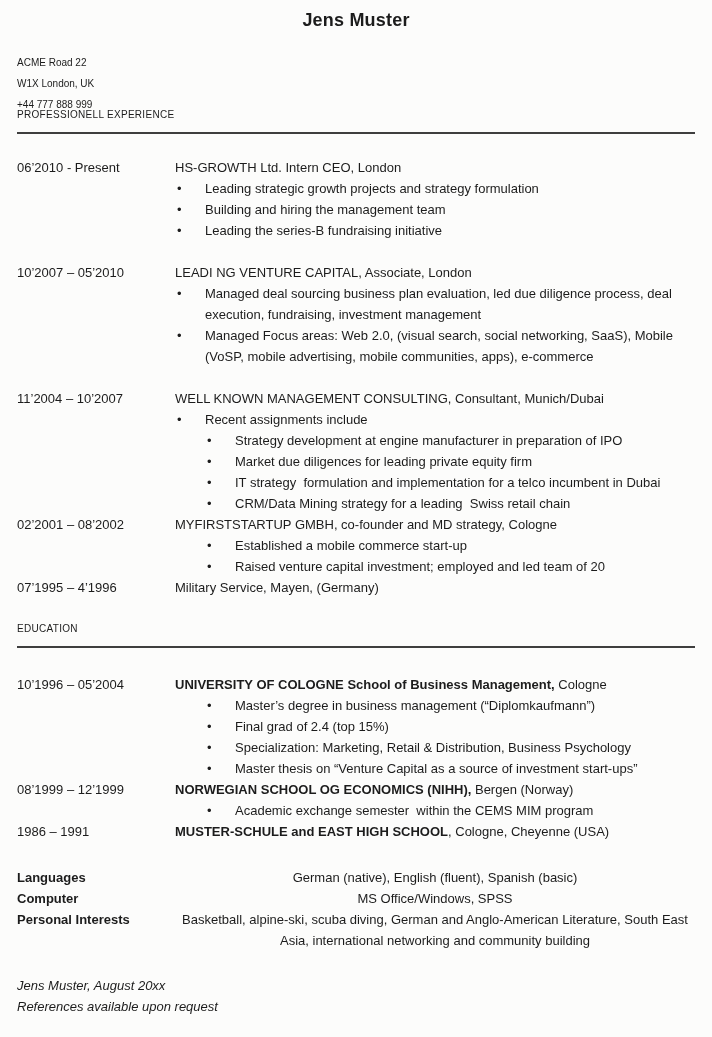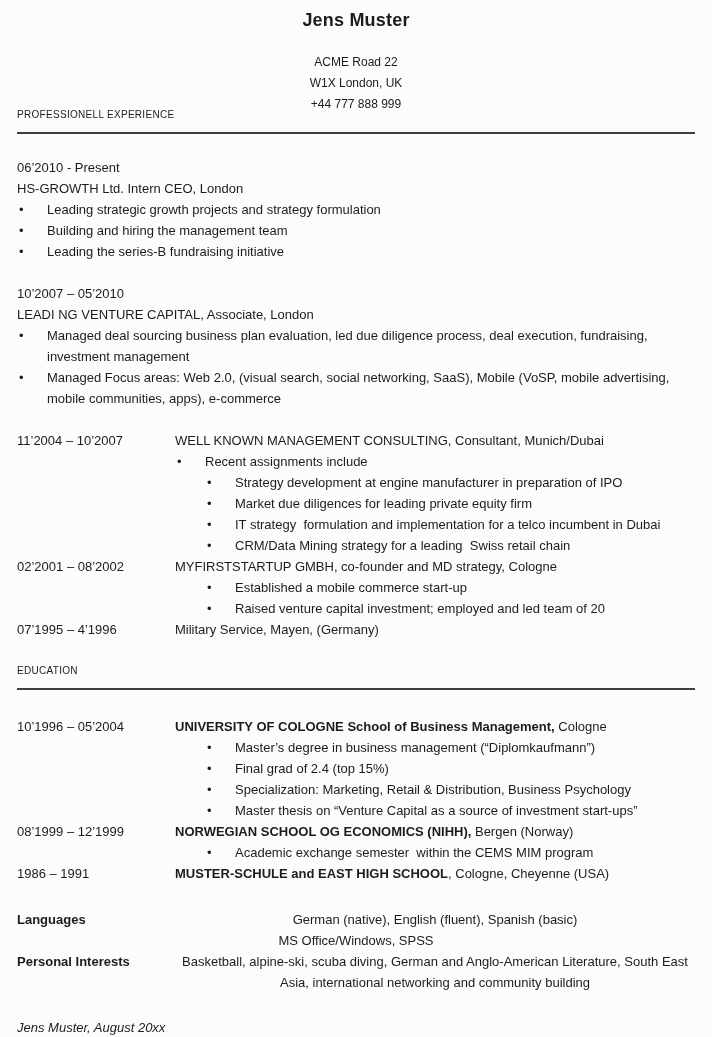--- a/index.html
+++ b/index.html
@@ -18,40 +18,40 @@
     margin: 0;
     text-align: center;
     font-size: 18px;
     font-weight: bold;
     line-height: 24px;
     letter-spacing: 0.2px;
   }
 
   .contact {
     margin-top: 20px;
-    text-align: center;
+    text-align: left;
     line-height: 21px;
-    font-size: 12px;
+    font-size: 10px;
   }
 
   .section-heading {
     margin-top: -8px;
     font-size: 10px;
     letter-spacing: 0.3px;
     line-height: 15px;
     padding-bottom: 10px;
     border-bottom: 2px solid #3e3e3e;
     color: #1c1c1c;
   }
   .section-heading.mid { margin-top: 23px; }
 
   .entry { display: flex; line-height: 21px; }
   .entry.first { margin-top: 23px; }
   .entry.first-edu { margin-top: 26px; }
-  .entry.gap-after { margin-bottom: 21px; flex-direction: column; }
+  .entry.gap-after { margin-bottom: 21px; }
   .date { width: 158px; flex-shrink: 0; }
   .content { flex: 1; min-width: 0; }
   .title-bold { font-weight: bold; }
 
   .bullet { display: flex; }
   .bullet .dot { width: 28px; flex-shrink: 0; padding-left: 2px; }
   .bullet .bt { flex: 1; min-width: 0; white-space: pre-wrap; }
   .bullet.l2 { margin-left: 30px; }
 
   .skills { margin-top: 25px; }
@@ -202,20 +202,21 @@
     </div>
   </div>
 
 
   <div class="skills">
     <div class="skill-row">
       <div class="skill-label">Languages</div>
       <div class="skill-value">German (native), English (fluent), Spanish (basic)</div>
     </div>
     <div class="skill-row">
+      <div class="skill-label">Computer</div>
       <div class="skill-value">MS Office/Windows, SPSS</div>
     </div>
     <div class="skill-row">
       <div class="skill-label">Personal Interests</div>
       <div class="skill-value">Basketball, alpine-ski, scuba diving, German and Anglo-American Literature, South East Asia, international networking and community building</div>
     </div>
   </div>
 
   <div class="footer">
     <div>Jens Muster, August 20xx</div>

